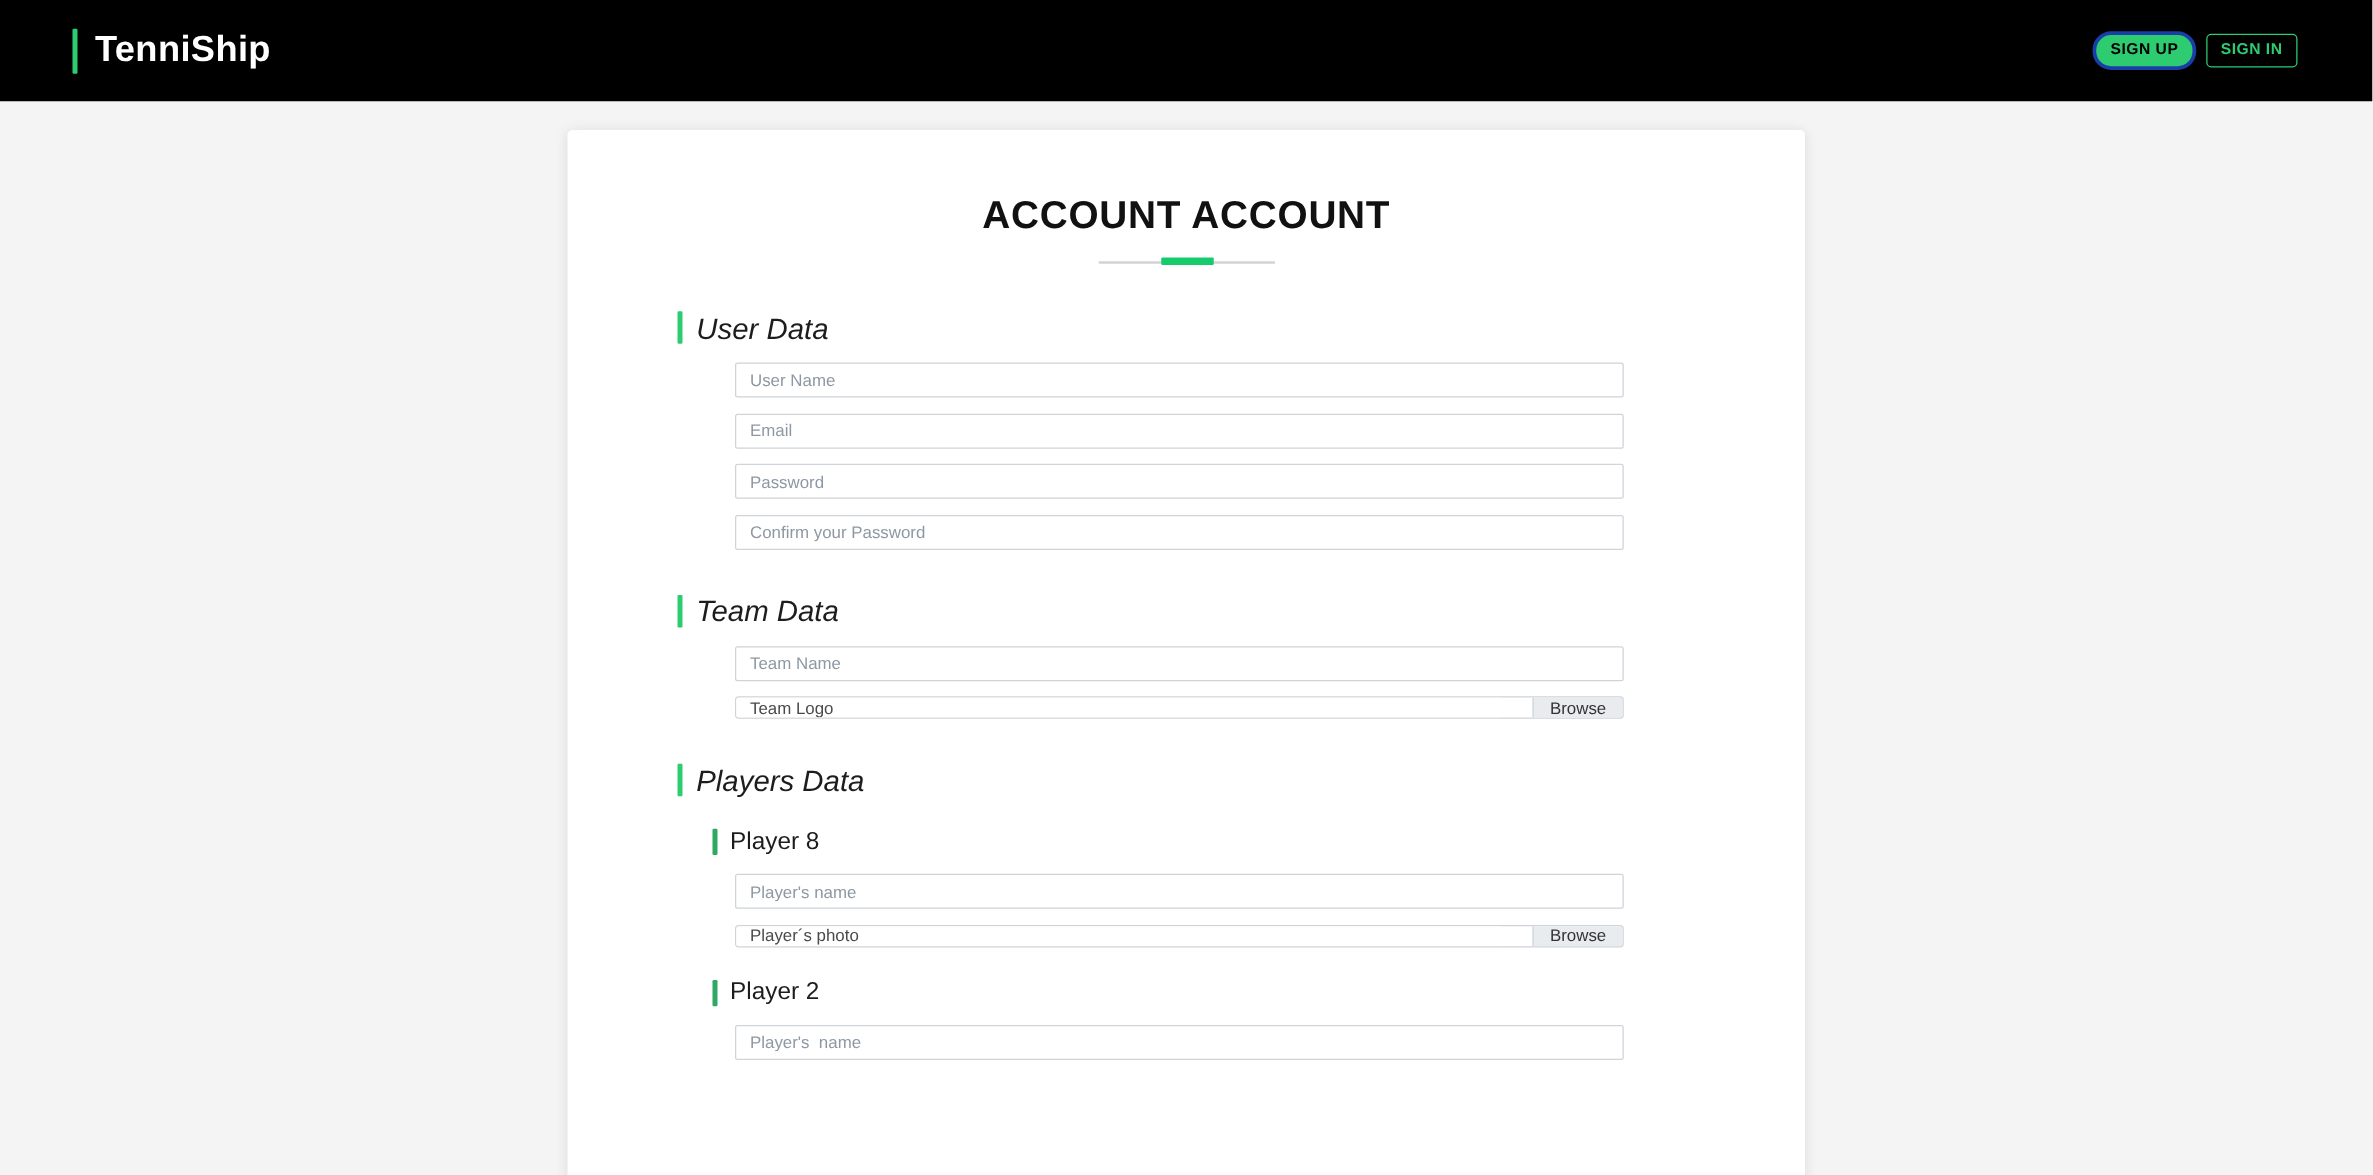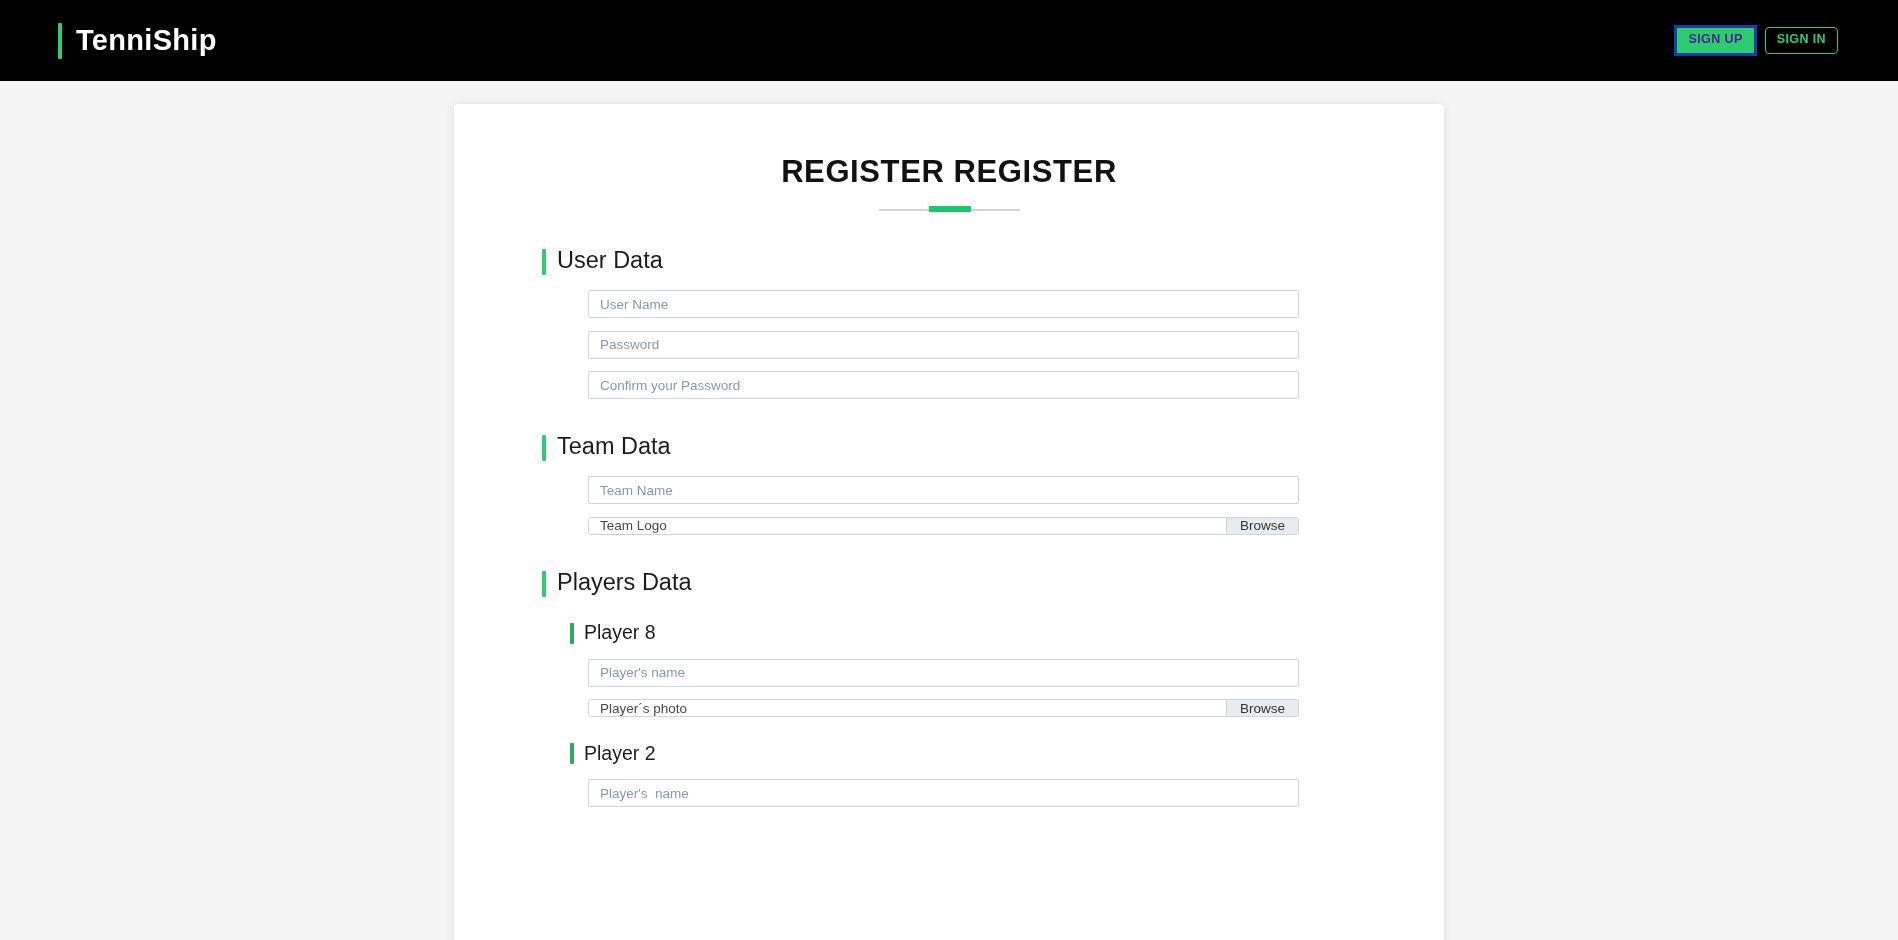--- a/index.html
+++ b/index.html
@@ -49,27 +49,27 @@
 
   .nav-actions {
     display: flex;
     align-items: center;
     gap: 11px;
     padding-right: 10px;
   }
 
   .btn-signup {
     background: #2ecc71;
-    color: #4c1d95;
+    color: #000000;
     font-size: 12.5px;
     font-weight: bold;
     letter-spacing: 0.4px;
     padding: 5px 11px 6px;
     border: none;
-    border-radius: 0;
+    border-radius: 12px;
     cursor: pointer;
     box-shadow: 0 0 0 3px #1a3ea8;
     font-family: "Liberation Sans", sans-serif;
     line-height: 1.1;
   }
 
   .btn-signin {
     background: transparent;
     color: #2ecc71;
     font-size: 12.5px;
@@ -139,23 +139,24 @@
     color: #222222;
     margin-top: 19px;
   }
 
   
   .section {
     margin-top: 36px;
   }
   .section-head {
     display: flex;
-    align-items: flex-start;
+    align-items: flex-end;
     gap: 11px;
     padding-left: 28px;
+    font-style: italic;
   }
   .section-bar {
     width: 4px;
     height: 26px;
     background: #2ecc71;
     border-radius: 1px;
     flex: none;
   }
   .section-title {
     font-size: 23.5px;
@@ -265,36 +266,39 @@
   </div>
   <div class="nav-actions">
     <button class="btn-signup">SIGN UP</button>
     <button class="btn-signin">SIGN IN</button>
   </div>
 </div>
 
 <div class="page">
   <div class="card">
 
-    <h1 class="title">REGISTER REGISTER</h1>
+    <h1 class="title">ACCOUNT ACCOUNT</h1>
 
     <div class="divider">
       <div class="divider-line"></div>
       <div class="divider-accent"></div>
     </div>
 
 
     <div class="section">
       <div class="section-head">
         <span class="section-bar"></span>
         <span class="section-title">User Data</span>
       </div>
       <div class="fields">
         <div class="field">
           <input class="text-input" type="text" placeholder="User Name" style="">
+        </div>
+        <div class="field">
+          <input class="text-input" type="text" placeholder="Email" style="">
         </div>
         <div class="field">
           <input class="text-input" type="text" placeholder="Password" style="">
         </div>
         <div class="field">
           <input class="text-input" type="text" placeholder="Confirm your Password" style="">
         </div>
       </div>
     </div>
 

